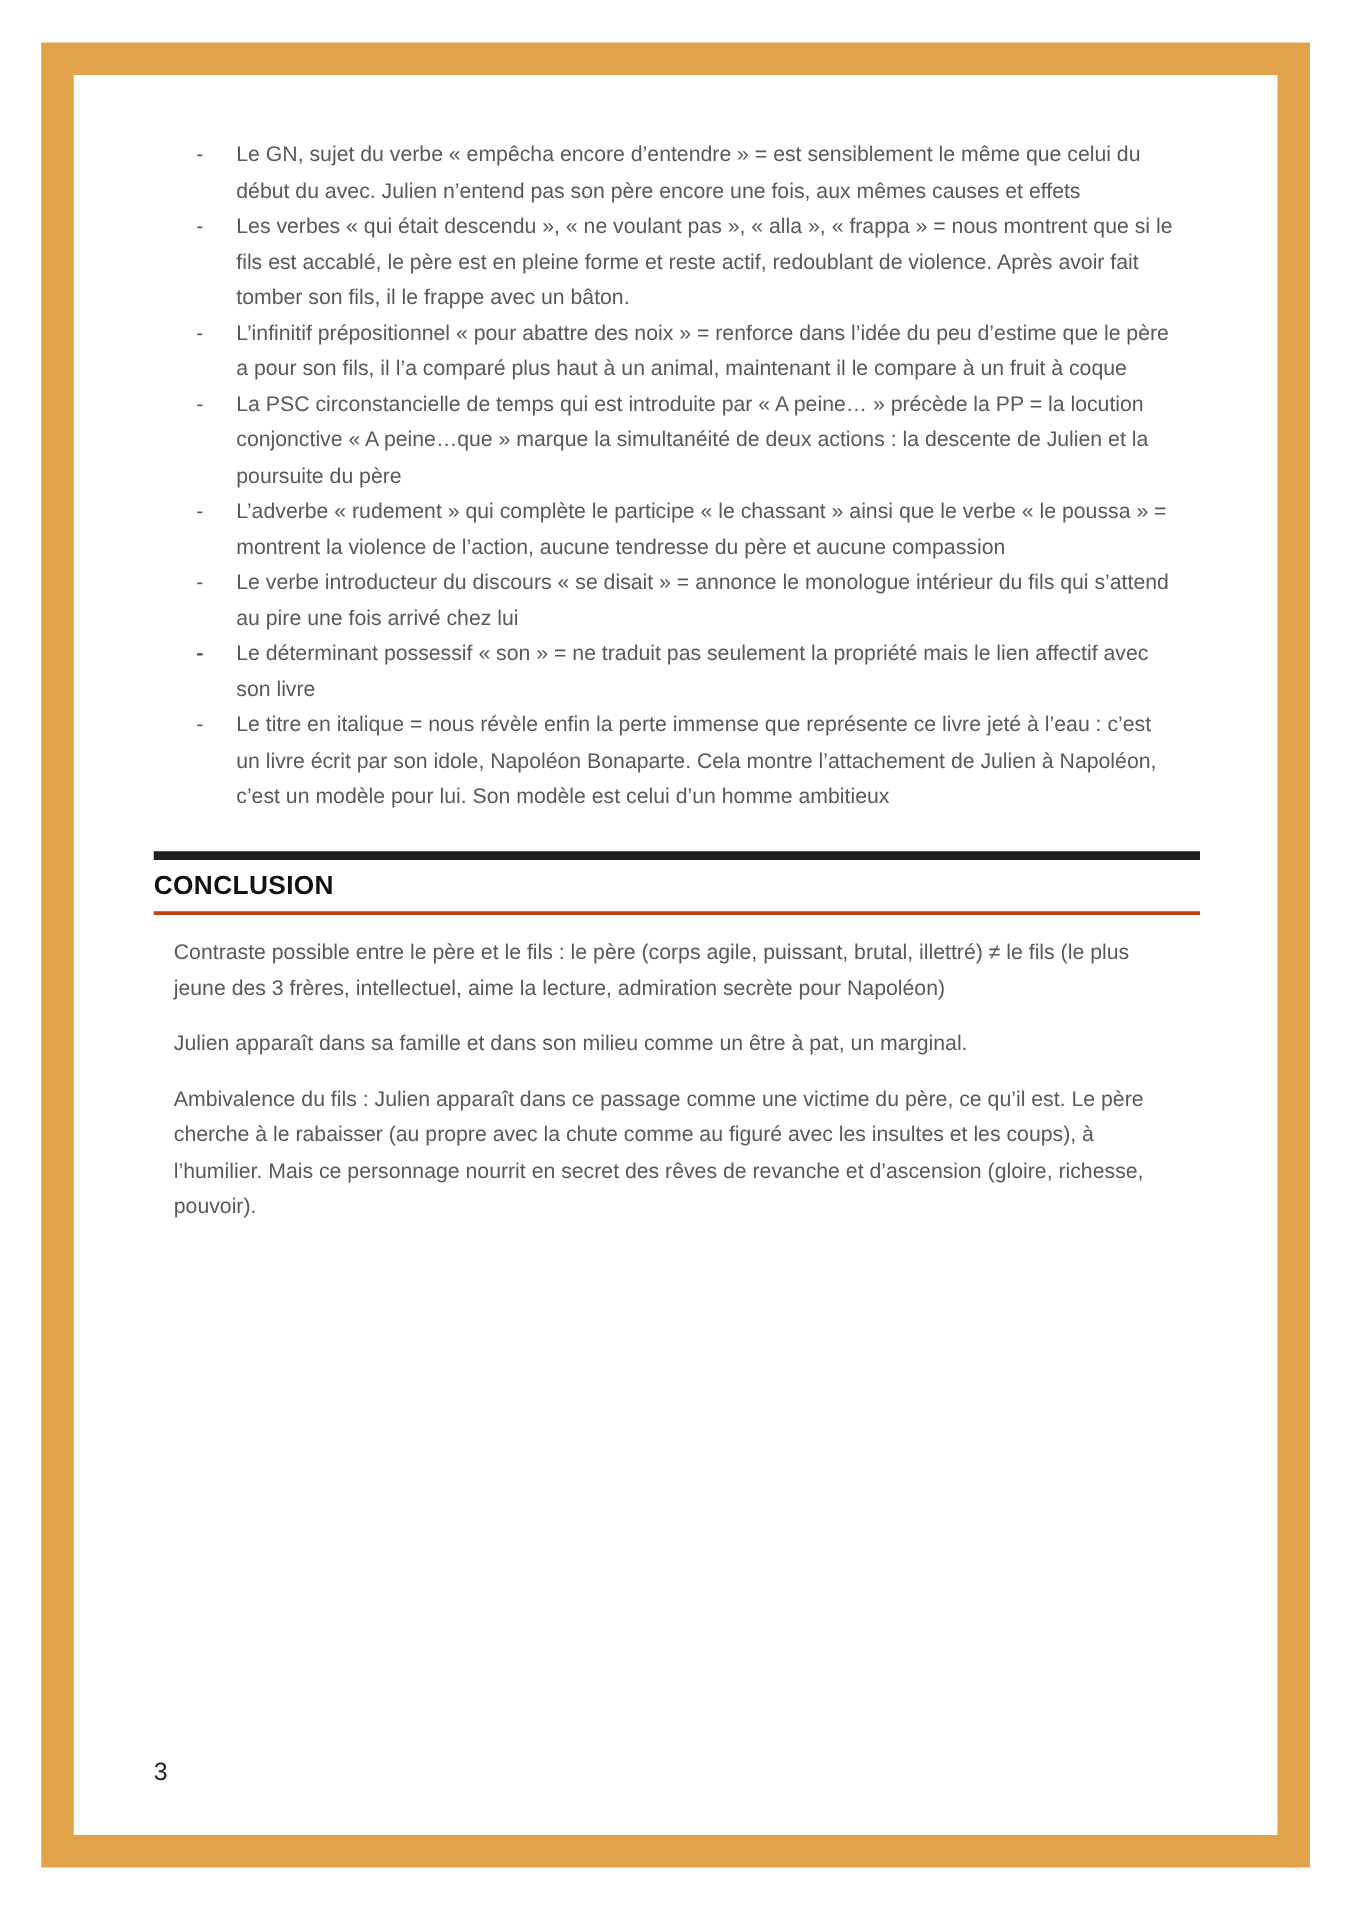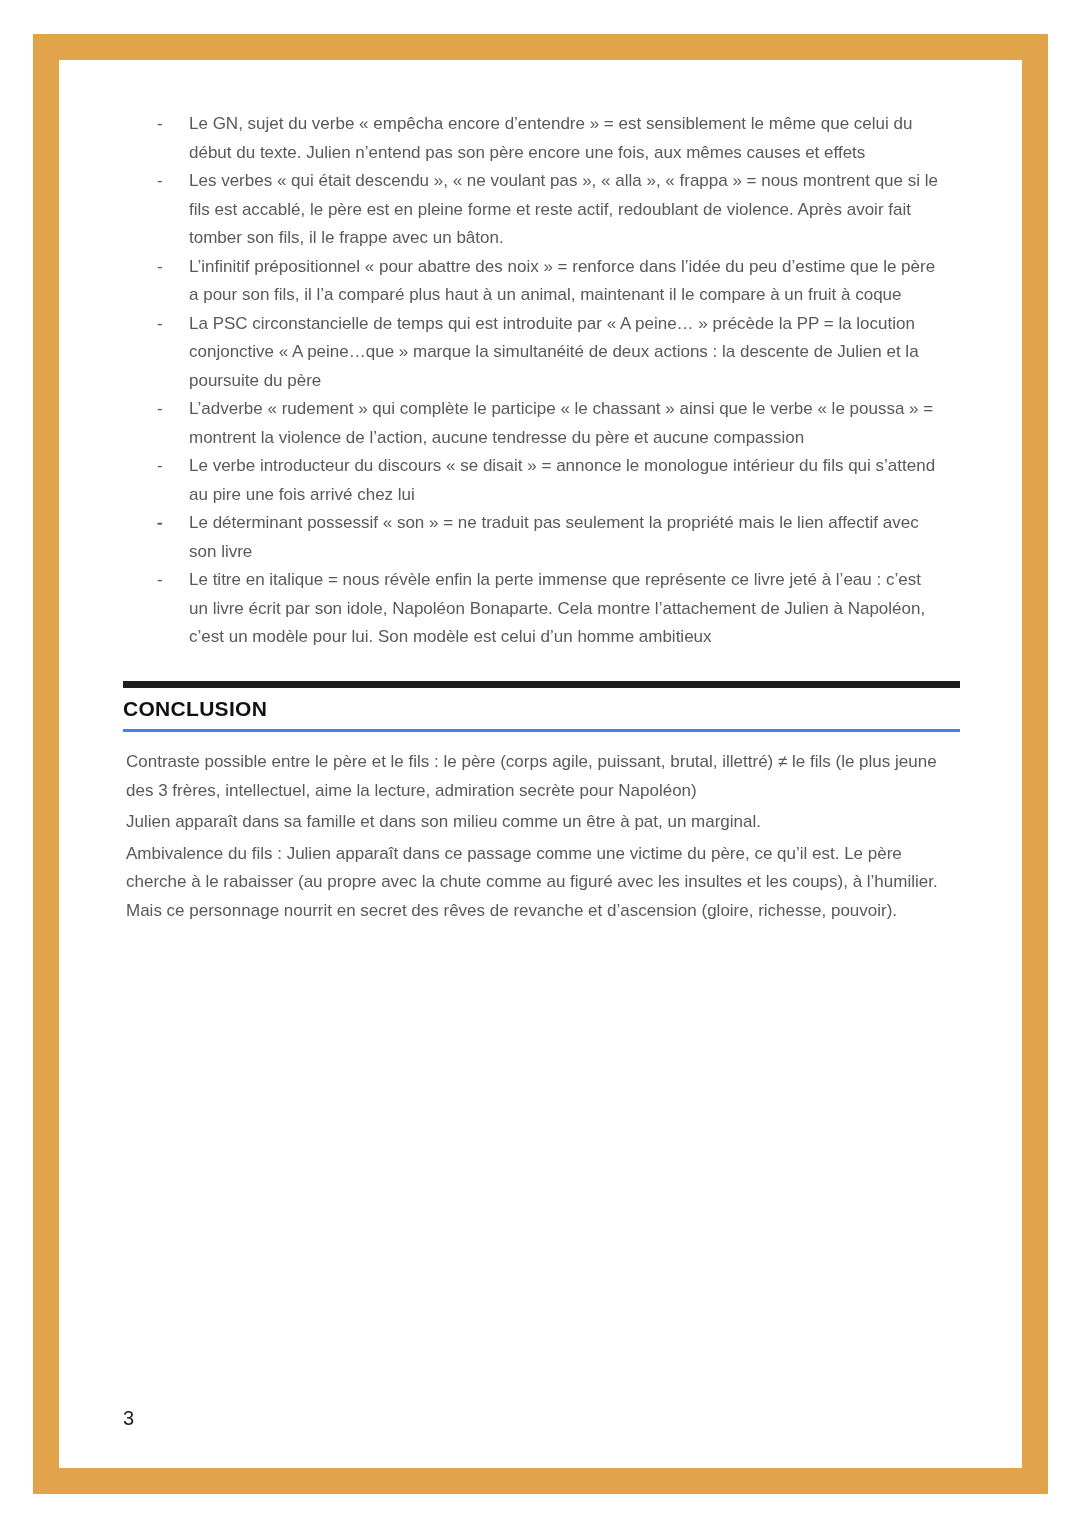--- a/index.html
+++ b/index.html
@@ -41,41 +41,41 @@
     height: 7px;
     background: #1f1f1f;
     margin-top: 29px;
   }
   .conclusion-title {
     font-weight: bold;
     font-size: 21px;
     color: #111111;
     letter-spacing: 0.3px;
     padding: 7px 0 6px 0;
-    border-bottom: 3px solid #3b82f6;
+    border-bottom: 3px solid #c2410c;
   }
   .conclusion-paragraphs { margin-top: 16px; }
-  .conclusion-paragraphs p { margin: 3px; }
+  .conclusion-paragraphs p { margin: 16px; }
   .page-number {
     position: absolute;
     left: 64px; bottom: 38px;
     font-size: 20px;
     color: #222222;
   }
 </style>
 </head>
 <body>
 
 <div class="page-frame">
   <div class="content">
 
     <ul class="bullets">
         <li class="bullet-item">
         <span class="dash">-</span>
-        <span class="bullet-text">Le GN, sujet du verbe « empêcha encore d’entendre » = est sensiblement le même que celui du début du texte. Julien n’entend pas son père encore une fois, aux mêmes causes et effets</span>
+        <span class="bullet-text">Le GN, sujet du verbe « empêcha encore d’entendre » = est sensiblement le même que celui du début du avec. Julien n’entend pas son père encore une fois, aux mêmes causes et effets</span>
       </li>
         <li class="bullet-item">
         <span class="dash">-</span>
         <span class="bullet-text">Les verbes « qui était descendu », « ne voulant pas », « alla », « frappa » = nous montrent que si le fils est accablé, le père est en pleine forme et reste actif, redoublant de violence. Après avoir fait tomber son fils, il le frappe avec un bâton.</span>
       </li>
         <li class="bullet-item">
         <span class="dash">-</span>
         <span class="bullet-text">L’infinitif prépositionnel « pour abattre des noix » = renforce dans l’idée du peu d’estime que le père a pour son fils, il l’a comparé plus haut à un animal, maintenant il le compare à un fruit à coque</span>
       </li>
         <li class="bullet-item">

